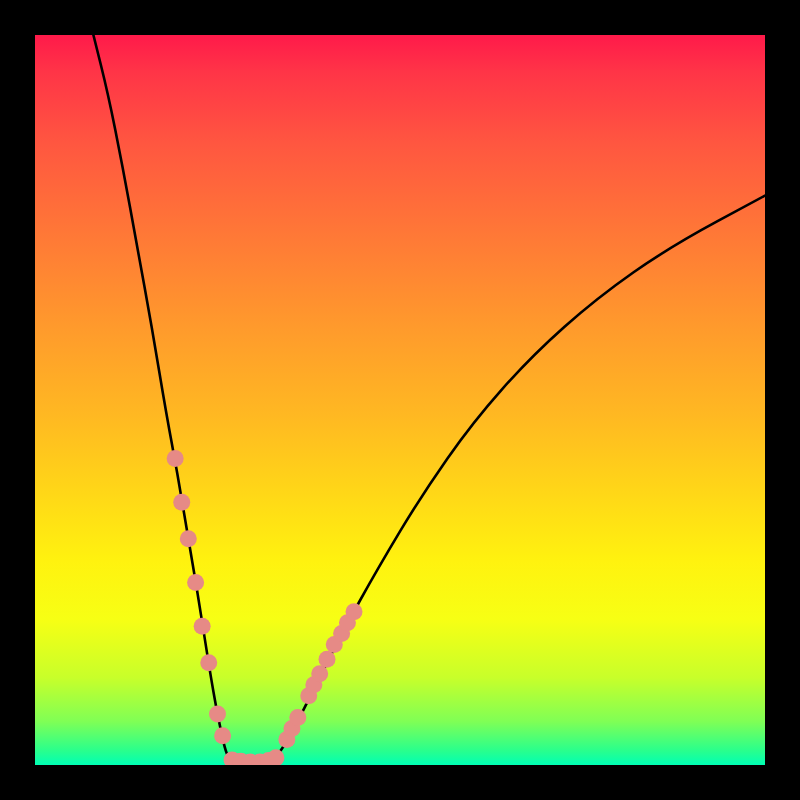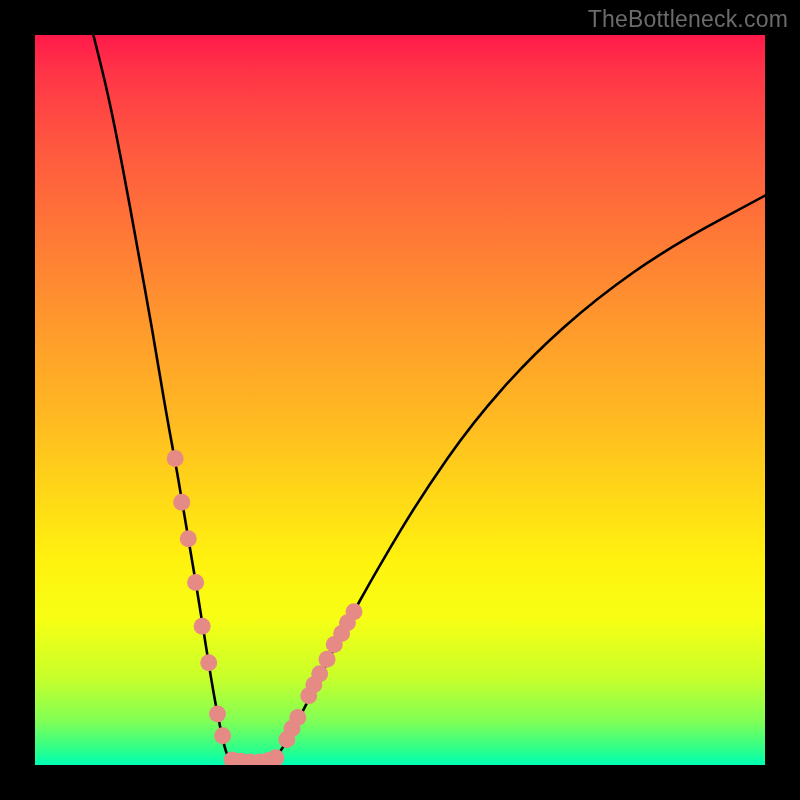--- a/index.html
+++ b/index.html
@@ -86,14 +86,13 @@
         <circle cx="319.01" cy="576.70" r="8.5" fill="#e68a86" stroke="#d06a66" stroke-width="0"></circle>
         <circle cx="197.10" cy="724.89" r="8.5" fill="#e68a86" stroke="#d06a66" stroke-width="0"></circle>
         <circle cx="205.86" cy="726.35" r="8.5" fill="#e68a86" stroke="#d06a66" stroke-width="0"></circle>
         <circle cx="215.35" cy="727.08" r="8.5" fill="#e68a86" stroke="#d06a66" stroke-width="0"></circle>
         <circle cx="224.84" cy="727.08" r="8.5" fill="#e68a86" stroke="#d06a66" stroke-width="0"></circle>
         <circle cx="233.60" cy="725.62" r="8.5" fill="#e68a86" stroke="#d06a66" stroke-width="0"></circle>
         <circle cx="240.90" cy="722.70" r="8.5" fill="#e68a86" stroke="#d06a66" stroke-width="0"></circle>
       </g>
   </svg>
 
-  <div class="watermark">TheBottleneck.com</div>
 </div>
 
 </body></html>

